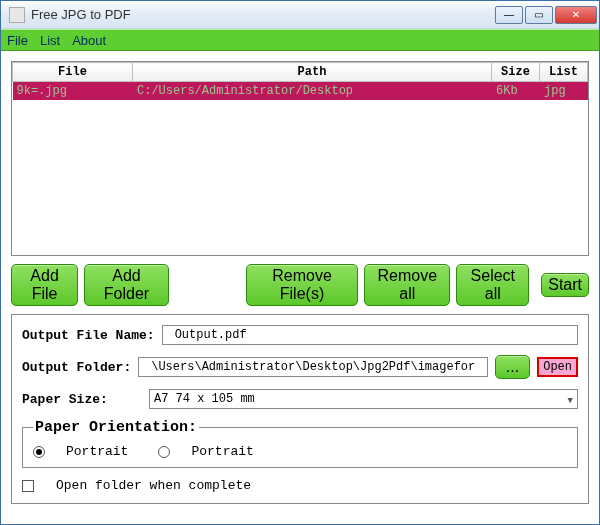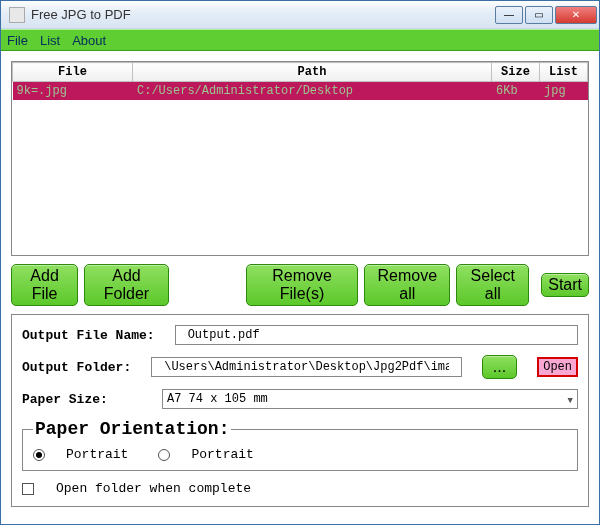--- a/index.html
+++ b/index.html
@@ -21,28 +21,28 @@
 td{padding:2px 4px;height:18px;border-right:1px solid transparent}
 tr.selected td{background:#be185d;color:#9bc58f}
 .col-file{width:120px}
 .col-path{width:auto}
 .col-size{width:48px}
 .col-type{width:48px}
 .btnrow{display:flex;gap:6px;align-items:center}
 .gbtn{background:linear-gradient(#8fe060,#5cc82a);border:1px solid #2d8a0c;border-radius:5px;padding:2px 6px;font-family:Liberation Sans, sans-serif;font-size:16px;color:#000;cursor:default;box-shadow:inset 0 1px 0 rgba(255,255,255,.4)}
 .spacer{flex:1}
 .panel{border:1px solid #888;background:#fff;padding:10px;display:flex;flex-direction:column;gap:10px}
-.row{display:flex;align-items:center;gap:20px}
+.row{display:flex;align-items:center;gap:7px}
 .lbl{font-weight:bold;font-family:"Courier New",monospace;font-size:13px;white-space:nowrap}
 .tinput{flex:1;border:1px solid #888;padding:2px 12px;font-family:"Courier New",monospace;font-size:12px;height:20px;background:#fff}
 .openbtn{border:2px solid #d40000;background:#f9a8d4;padding:1px 4px;font-family:"Courier New",monospace;font-size:12px;color:#000}
 .select{flex:1;border:1px solid #888;padding:2px 4px;font-family:"Courier New",monospace;font-size:12px;height:20px;background:#fff;display:flex;align-items:flex-end;justify-content:space-between}
 .select .arrow{font-size:9px;color:#555}
 fieldset{border:1px solid #888;padding:6px 10px 8px;font-family:"Courier New",monospace}
-legend{font-weight:bold;font-size:18px;padding:0 2px}
+legend{font-weight:bold;font-size:15px;padding:0 2px}
 .radios{display:flex;gap:30px;align-items:center;padding-top:2px}
 .radio{display:flex;align-items:center;gap:21px;font-size:13px}
 .radio .dot{width:12px;height:12px;border:1px solid #555;border-radius:50%;display:flex;align-items:center;justify-content:center;background:#fff}
 .radio .dot.on::after{content:"";width:6px;height:6px;background:#000;border-radius:50%}
 .chk{display:flex;align-items:center;gap:22px;font-size:13px}
 .chk .box{width:12px;height:12px;border:1px solid #555;background:#fff}
 </style>
 </head>
 <body>
 

